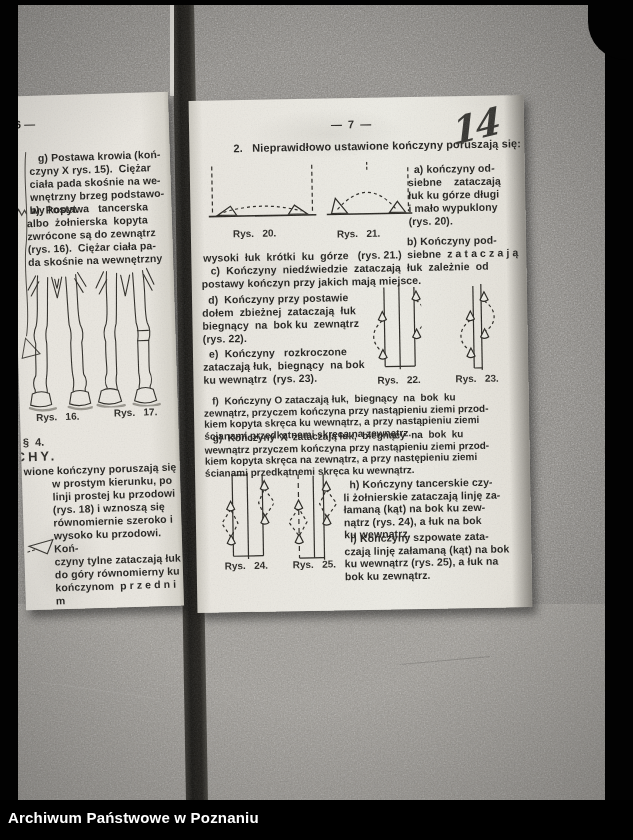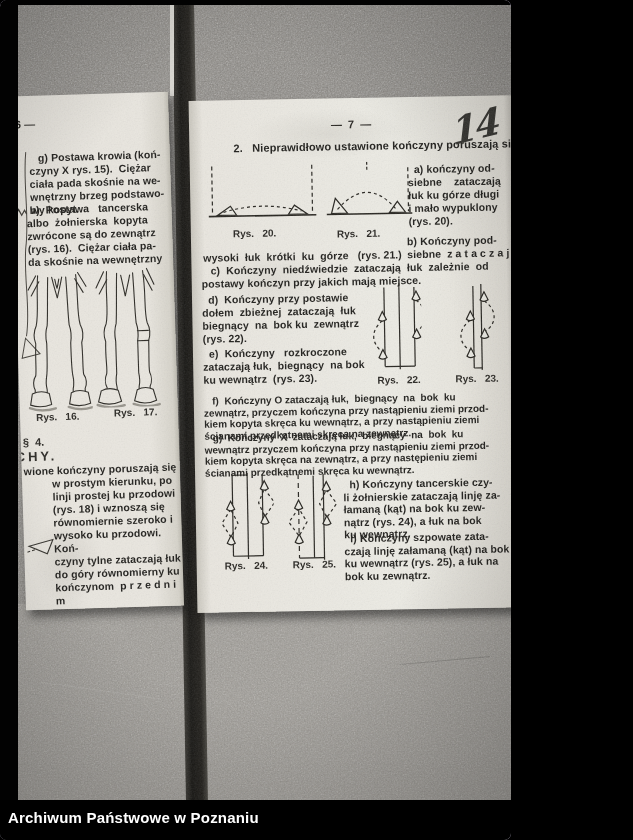--- a/index.html
+++ b/index.html
@@ -1,17 +1,17 @@
 <!DOCTYPE html>
 <html><head>
 <meta charset="utf-8">
 <style>
   html,body{margin:0;padding:0;background:#000;}
-  #stage{position:relative;width:511px;height:840px;overflow:hidden;background:#c4b5fd;
-         font-family:"Liberation Sans","DejaVu Sans",sans-serif;border-radius:7px;}
+  #stage{position:relative;width:633px;height:840px;overflow:hidden;background:#c4b5fd;
+         font-family:"Liberation Sans","DejaVu Sans",sans-serif;}
   #stage *{box-sizing:border-box;}
   .abs{position:absolute;}
   svg{display:block;}
   
   .bg-noise{position:absolute;left:0;top:0;z-index:0;}
   .lower-light{position:absolute;left:14px;top:604px;width:596px;height:198px;
                background:rgba(196,193,186,.30);z-index:1;}
   .stick{position:absolute;left:172px;top:0;width:22px;height:802px;z-index:2;
          background:linear-gradient(90deg,#3a3833 0,#191815 30%,#23211d 75%,#4a4842 100%);
          transform:rotate(-1deg);transform-origin:top center;}

